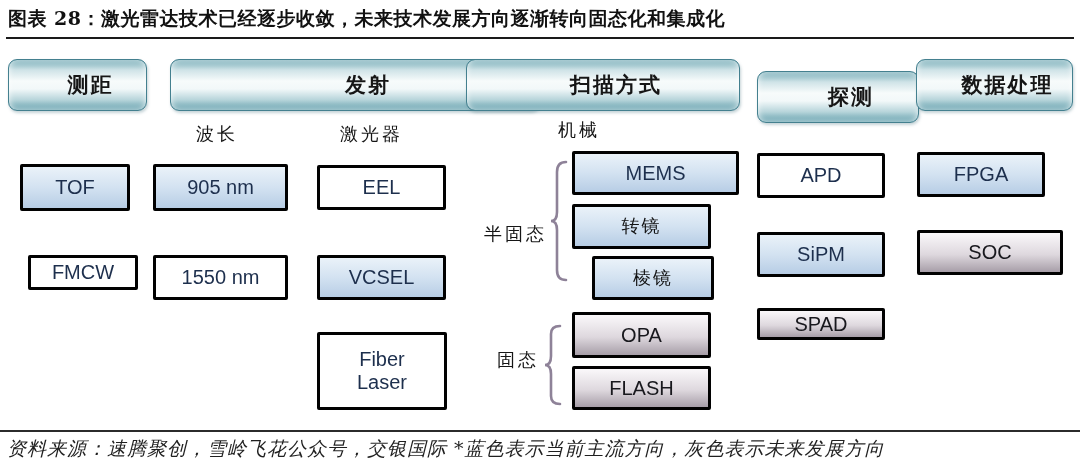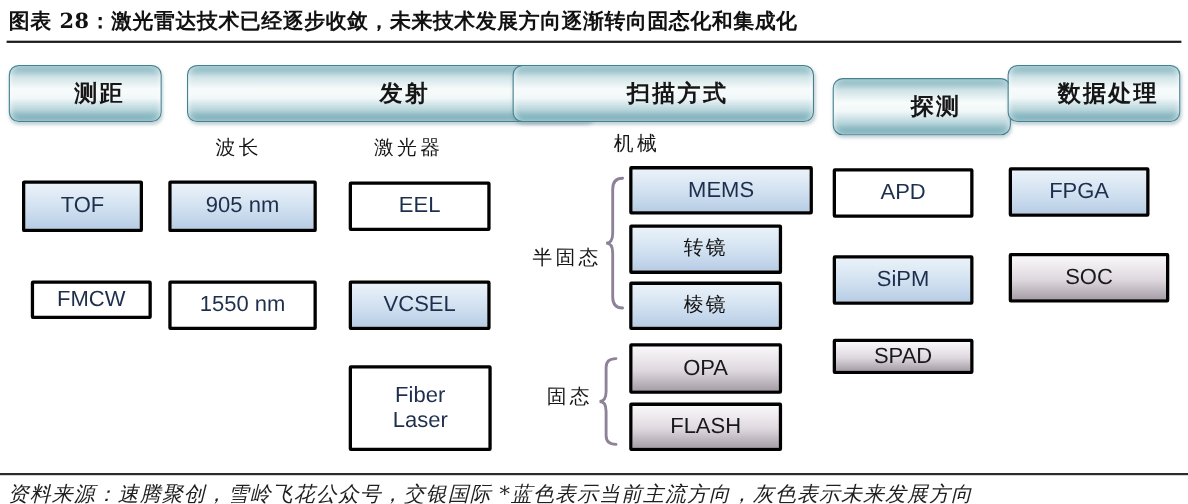--- a/index.html
+++ b/index.html
@@ -75,21 +75,21 @@
   <svg class="brace" style="left:550px;top:160px;" width="18" height="122" viewBox="0 0 18 122">
     <path d="M16,2 Q7,2 7,12 L7,52 Q7,61 1,61 Q7,61 7,70 L7,110 Q7,120 16,120"></path>
   </svg>
   <div class="sublabel" style="left:497px;top:348px;">固态</div>
   <svg class="brace" style="left:544px;top:324px;" width="18" height="82" viewBox="0 0 18 82">
     <path d="M16,2 Q7,2 7,10 L7,32 Q7,41 1,41 Q7,41 7,50 L7,72 Q7,80 16,80"></path>
   </svg>
 
   <div class="box blue" style="left:572px;top:151px;width:167px;height:44px;">MEMS</div>
   <div class="box blue cn" style="left:572px;top:204px;width:139px;height:45px;">转镜</div>
-  <div class="box blue cn" style="left:572px;top:256px;width:139px;height:44px;">棱镜</div>
+  <div class="box blue cn" style="left:592px;top:256px;width:122px;height:44px;">棱镜</div>
   <div class="box gray" style="left:572px;top:312px;width:139px;height:46px;">OPA</div>
   <div class="box gray" style="left:572px;top:366px;width:139px;height:44px;">FLASH</div>
 
   <div class="box white" style="left:757px;top:153px;width:128px;height:45px;">APD</div>
   <div class="box blue" style="left:757px;top:232px;width:128px;height:45px;">SiPM</div>
   <div class="box gray" style="left:757px;top:308px;width:128px;height:32px;">SPAD</div>
 
   <div class="box blue" style="left:917px;top:152px;width:128px;height:45px;">FPGA</div>
   <div class="box gray" style="left:917px;top:230px;width:146px;height:45px;">SOC</div>
 

